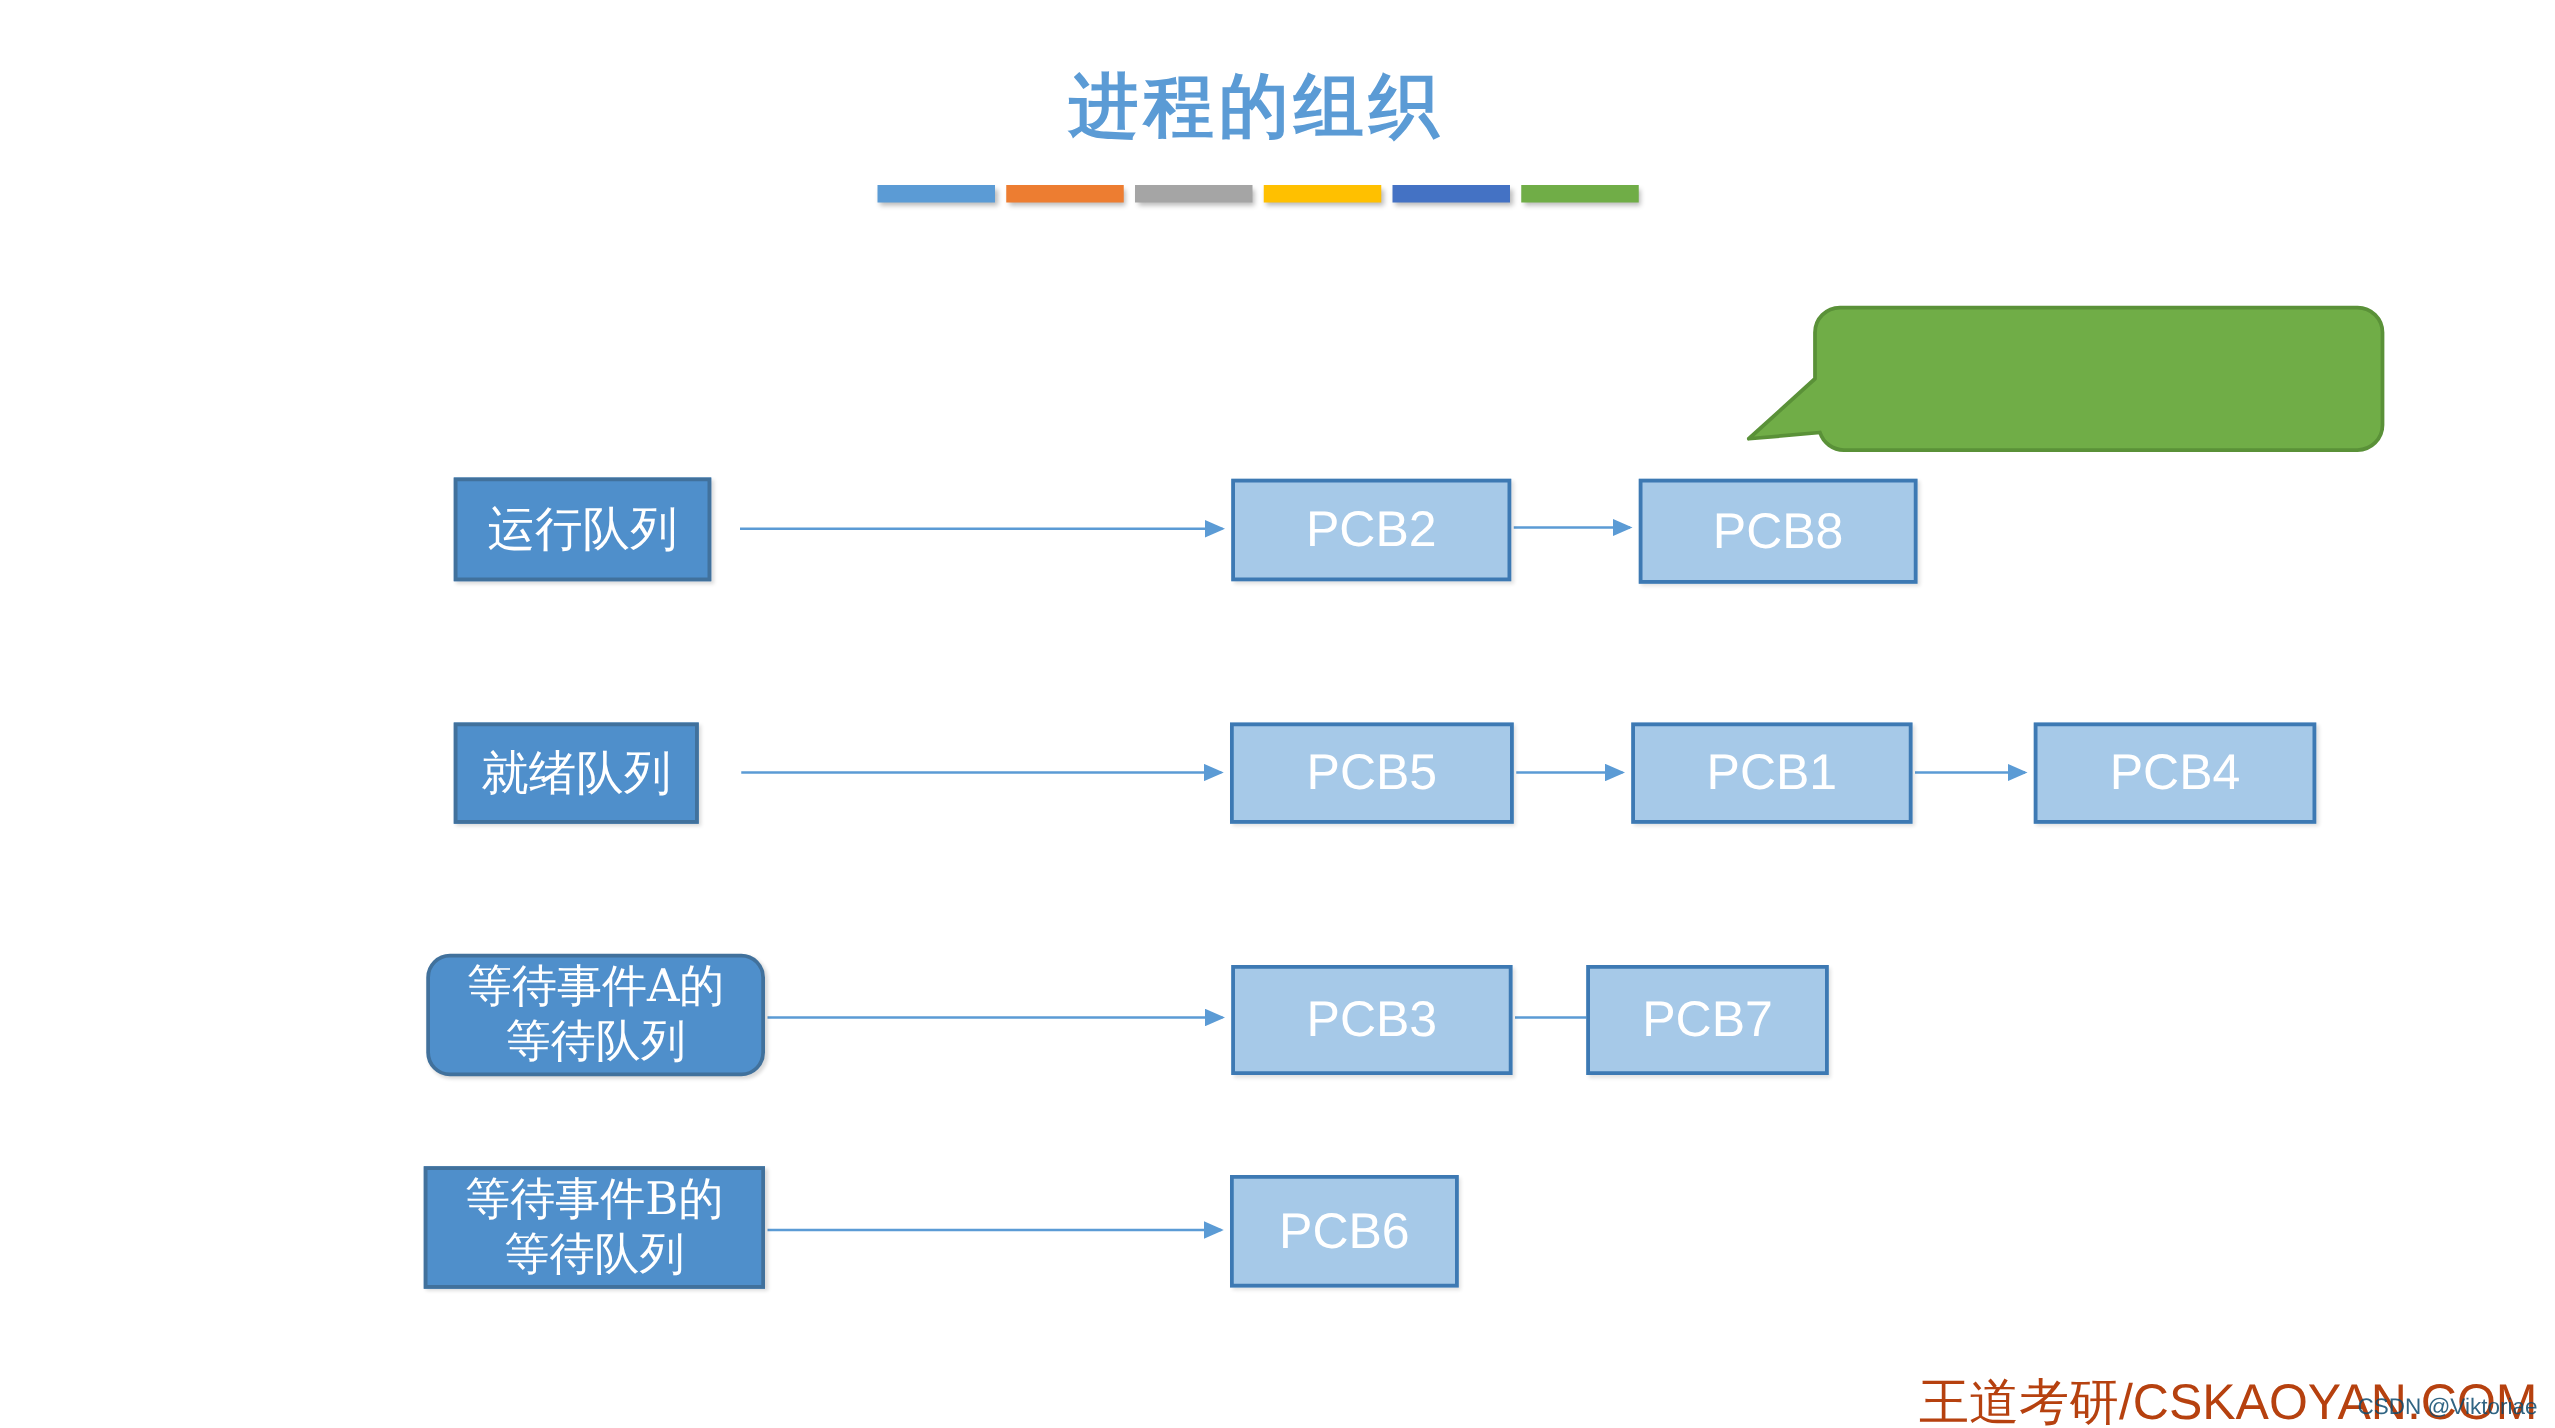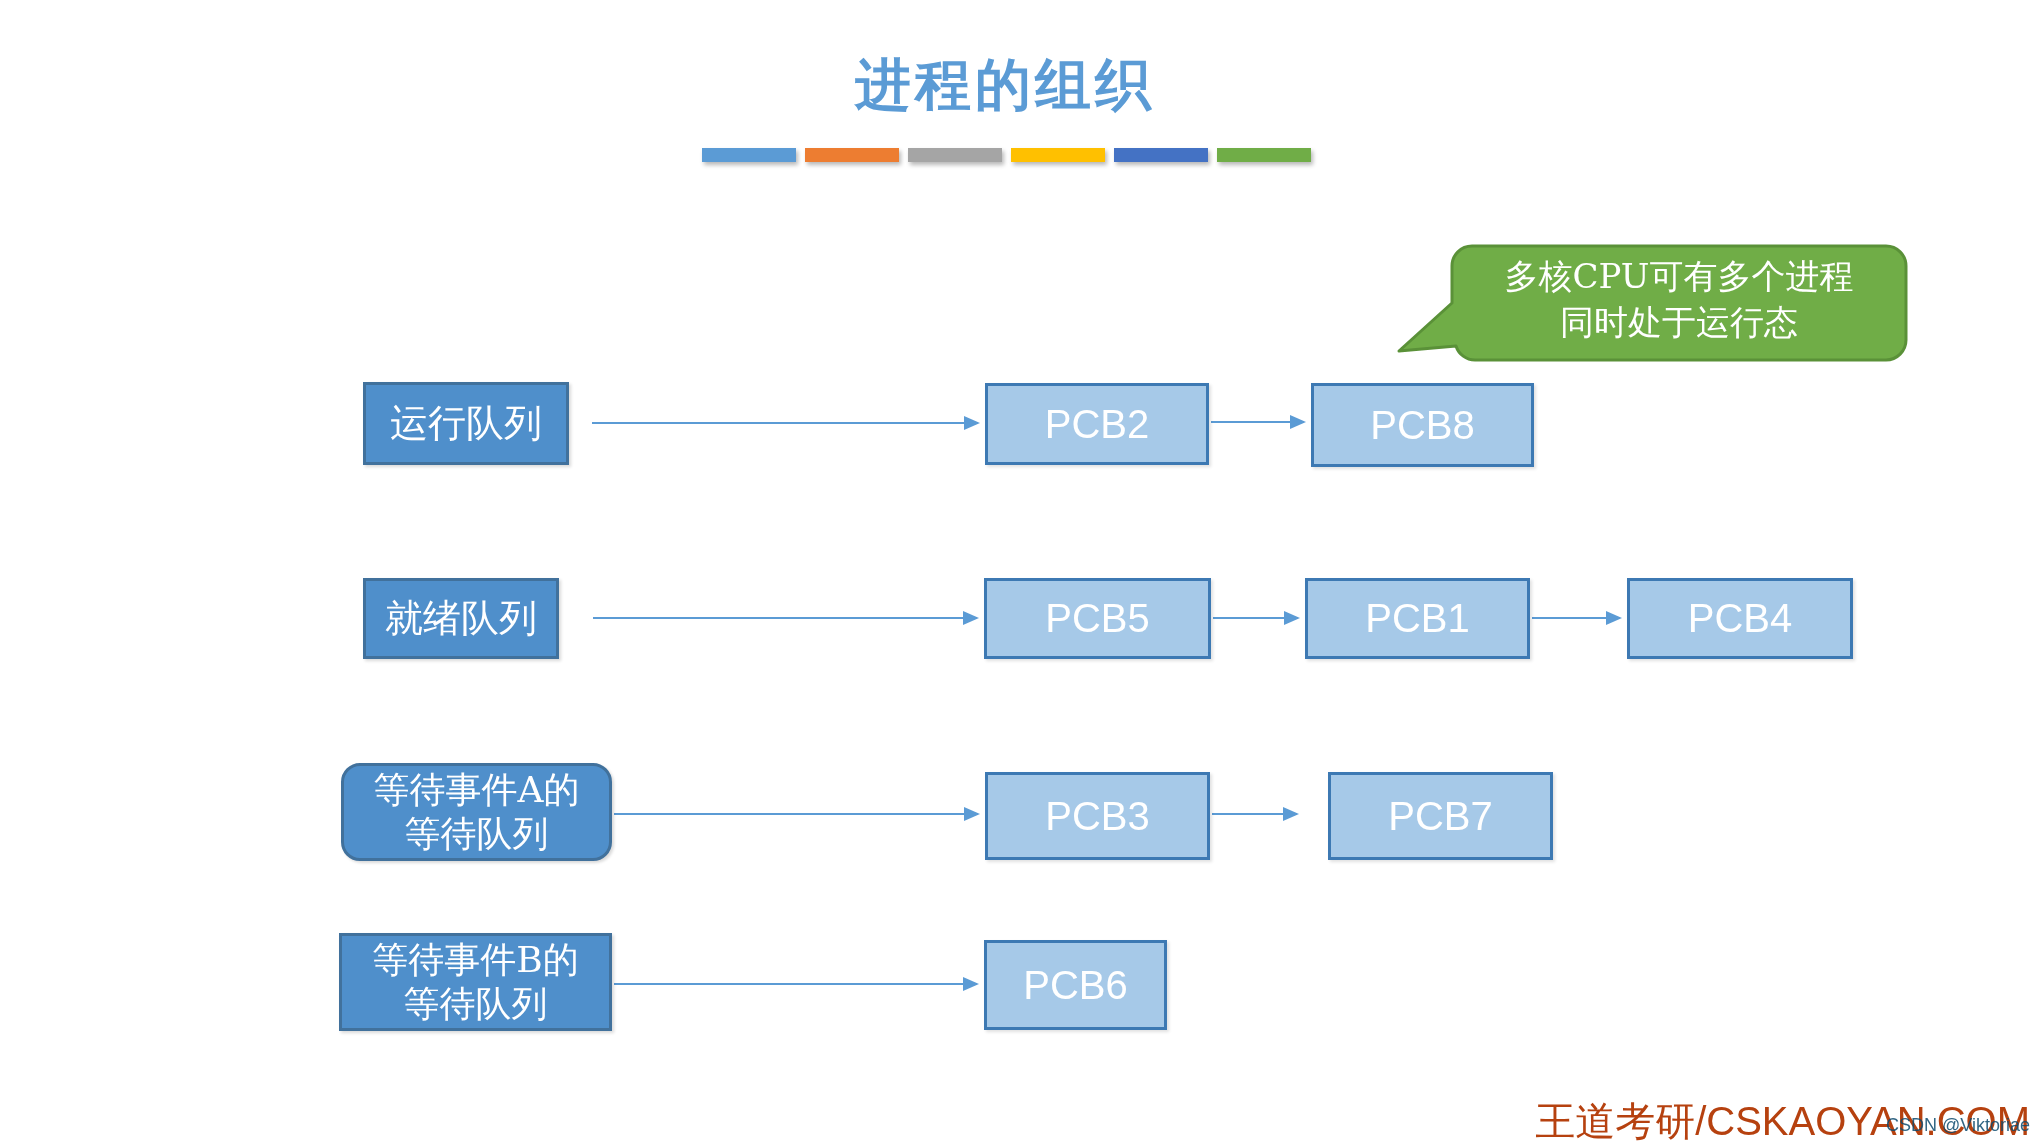--- a/index.html
+++ b/index.html
@@ -125,24 +125,20 @@
              V 340
              A 20 20 0 0 1 1886 360
              H 1475
              A 20 20 0 0 1 1456 346
              L 1399 351
              L 1452 303
              V 266
              A 20 20 0 0 1 1472 246
              Z" fill="#70AD47" stroke="#5A9138" stroke-width="3" stroke-linejoin="round"></path>
   </svg>
-  <div class="callout-text">
-    <div>多核CPU可有多个进程</div>
-    <div>同时处于运行态</div>
-  </div>
 
   <div class="qbox" style="left:363px;top:382px;width:206px;height:83px;">
     <div>运行队列</div>
   </div>
 
   <div class="qbox" style="left:363px;top:578px;width:196px;height:81px;">
     <div>就绪队列</div>
   </div>
 
   <div class="qbox" style="left:341px;top:763px;width:271px;height:98px;font-size:36px;border-radius:19px;">
@@ -156,20 +152,20 @@
   </div>
 
   <div class="pcb" style="left:985px;top:383px;width:224px;height:82px;">PCB2</div>
   <div class="pcb" style="left:1311px;top:383px;width:223px;height:84px;">PCB8</div>
 
   <div class="pcb" style="left:984px;top:578px;width:227px;height:81px;">PCB5</div>
   <div class="pcb" style="left:1305px;top:578px;width:225px;height:81px;">PCB1</div>
   <div class="pcb" style="left:1627px;top:578px;width:226px;height:81px;">PCB4</div>
 
   <div class="pcb" style="left:985px;top:772px;width:225px;height:88px;">PCB3</div>
-  <div class="pcb" style="left:1328px;top:772px;width:225px;height:88px;">PCB7</div>
+  <div class="pcb" style="left:1269px;top:772px;width:194px;height:88px;">PCB7</div>
 
   <div class="pcb" style="left:984px;top:940px;width:183px;height:90px;">PCB6</div>
 
   <div class="brand">王道考研/CSKAOYAN.COM</div>
   <div class="csdn">CSDN @Viktoriae</div>
 
 </div>
 
 </body></html>

